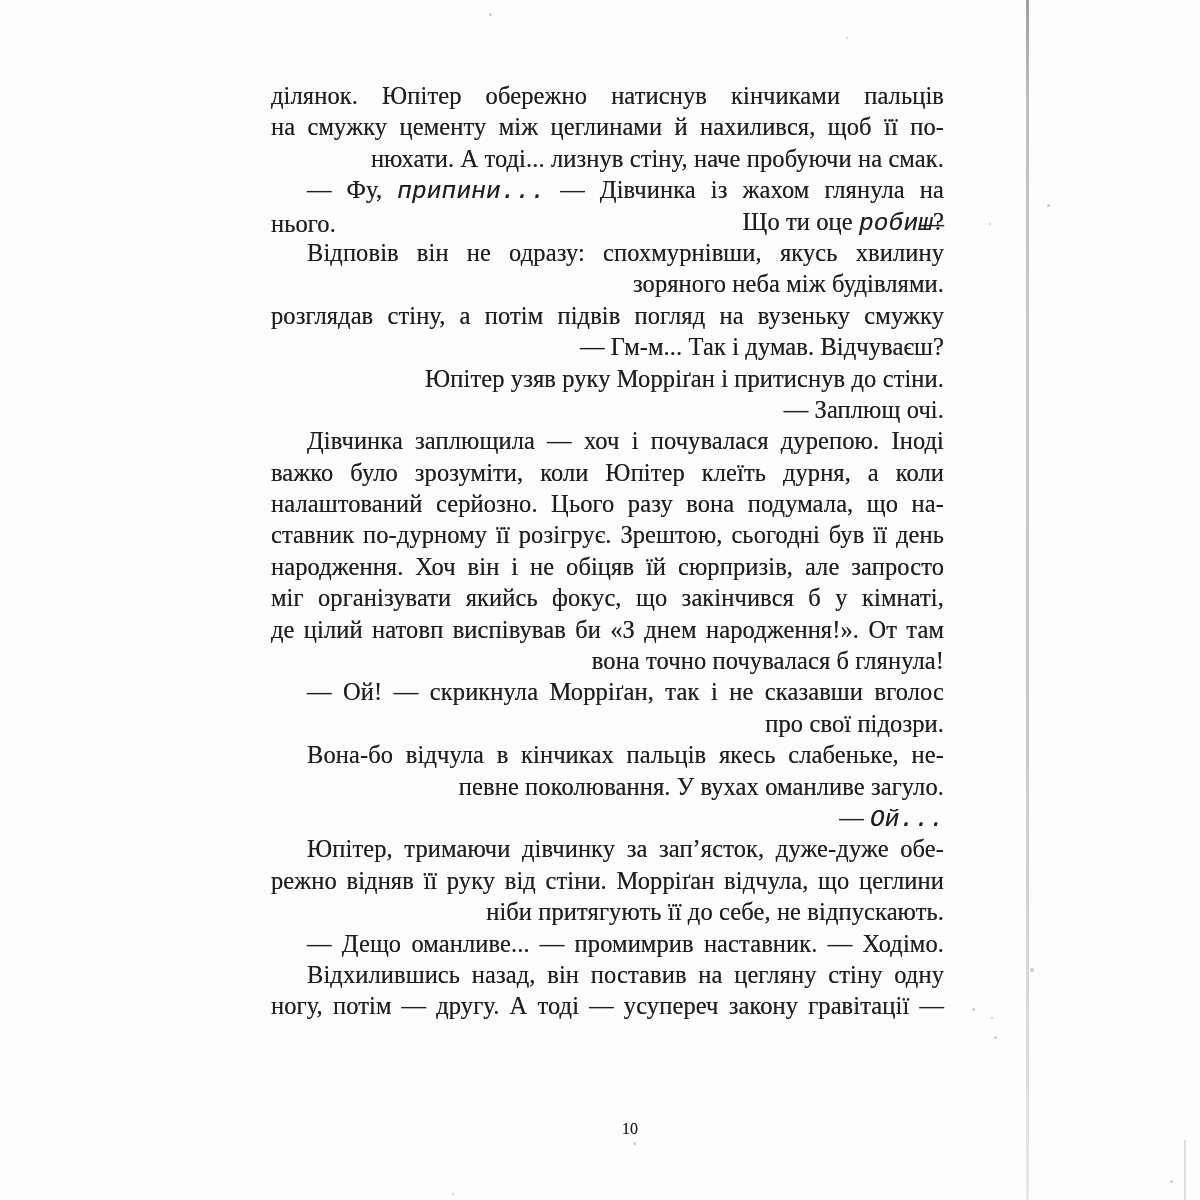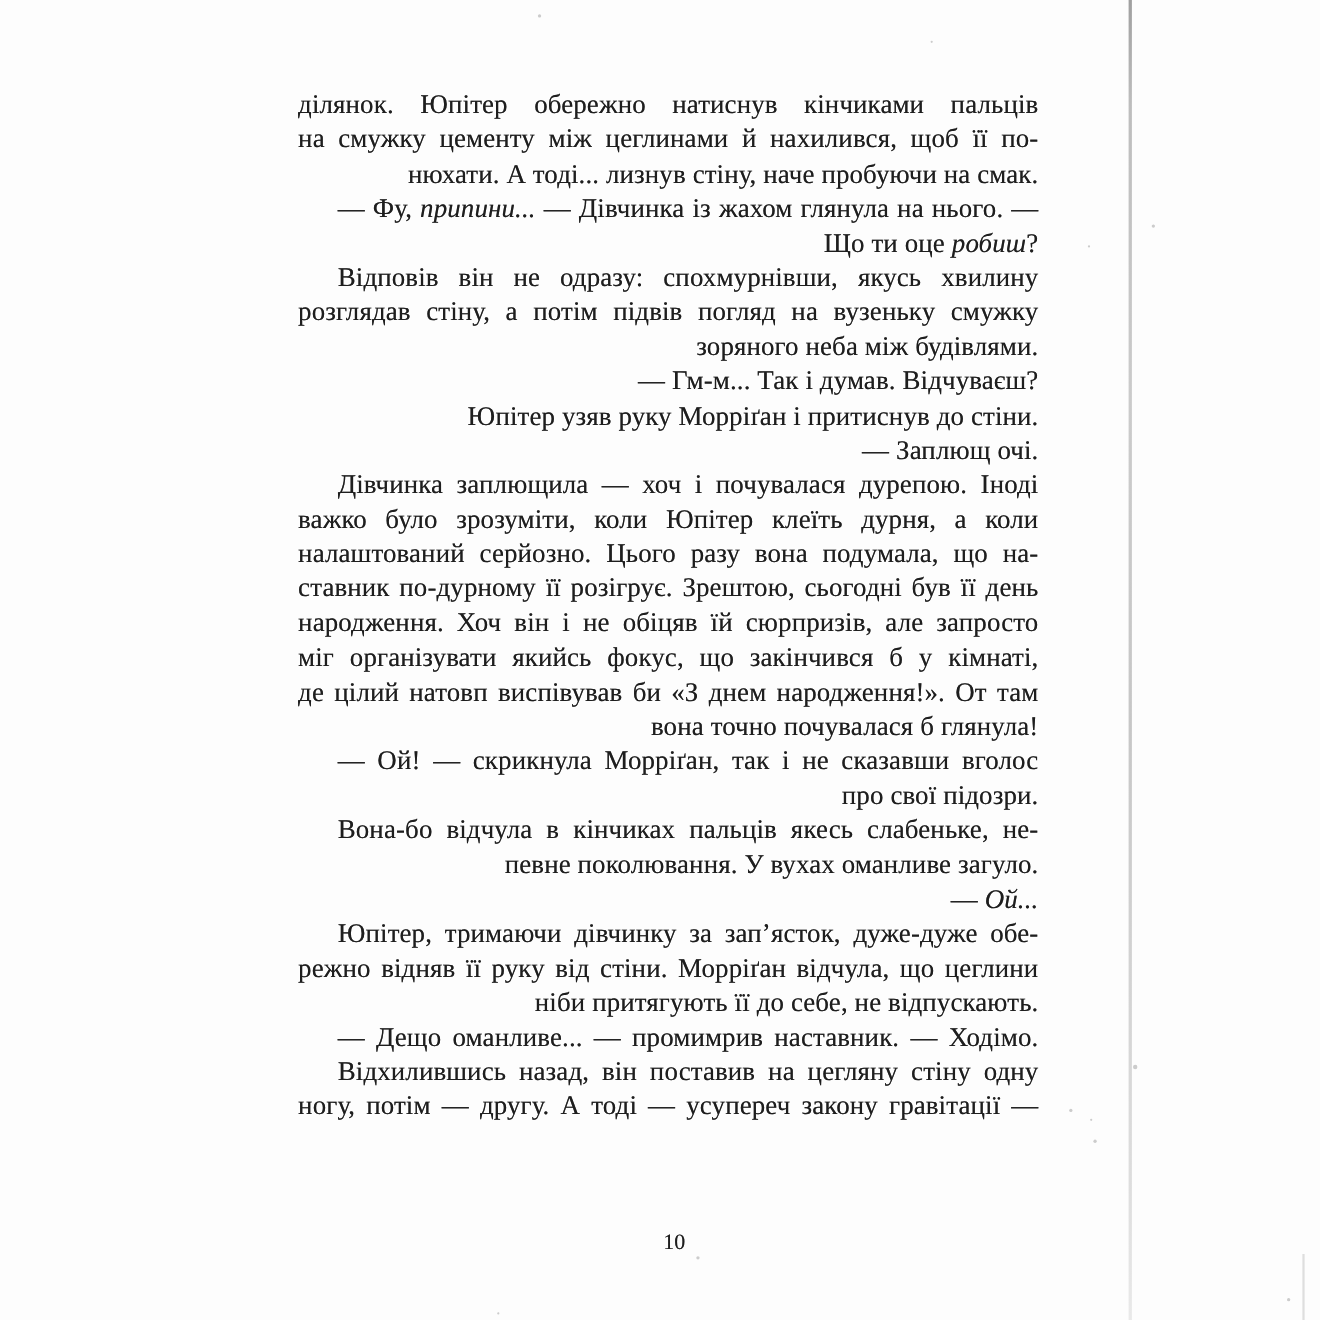--- a/index.html
+++ b/index.html
@@ -25,26 +25,26 @@
     height: 31.4px;
     text-align: right;
     text-shadow: 0 0 0.6px rgba(25,25,25,0.65);
     letter-spacing: 0.1px;
   }
   .line.justify {
     text-align: justify;
     text-align-last: justify;
   }
   .line.indent { text-indent: 36px; }
-  .seg-italic { font-style: italic; }
+  .seg-italic { font-style: italic; font-family: Liberation Mono, monospace; }
   .page-number {
     position: absolute;
-    left: 283px; top: 1114px; width: 660px;
+    left: 300px; top: 1114px; width: 660px;
     text-align: center;
-    font-size: 20px;
+    font-size: 16px;
     line-height: 30px;
     color: var(--ink, #1e1e1e);
     text-shadow: 0 0 0.6px rgba(25,25,25,0.6);
   }
   .scan-edge-line {
     position: absolute;
     left: 1026px; top: 0;
     width: 3px; height: 1200px;
     background: linear-gradient(to bottom,
       #8f8f8f 0%, #b2b2b2 8%, #c2c2c2 30%,
@@ -67,22 +67,22 @@
 <body>
 
 <div class="page">
   <div class="text-block">
       <div class="line justify"><span>ділянок. Юпітер обережно натиснув кінчиками пальців</span></div>
       <div class="line justify"><span>на смужку цементу між цеглинами й нахилився, щоб її по-</span></div>
       <div class="line"><span>нюхати. А тоді... лизнув стіну, наче пробуючи на смак.</span></div>
       <div class="line indent justify"><span>— Фу, </span><span class="seg-italic">припини...</span><span> — Дівчинка із жахом глянула на нього. —</span></div>
       <div class="line"><span>Що ти оце </span><span class="seg-italic">робиш</span><span>?</span></div>
       <div class="line indent justify"><span>Відповів він не одразу: спохмурнівши, якусь хвилину</span></div>
+      <div class="line"><span>зоряного неба між будівлями.</span></div>
       <div class="line justify"><span>розглядав стіну, а потім підвів погляд на вузеньку смужку</span></div>
-      <div class="line"><span>зоряного неба між будівлями.</span></div>
       <div class="line indent"><span>— Гм-м... Так і думав. Відчуваєш?</span></div>
       <div class="line indent"><span>Юпітер узяв руку Морріґан і притиснув до стіни.</span></div>
       <div class="line indent"><span>— Заплющ очі.</span></div>
       <div class="line indent justify"><span>Дівчинка заплющила — хоч і почувалася дурепою. Іноді</span></div>
       <div class="line justify"><span>важко було зрозуміти, коли Юпітер клеїть дурня, а коли</span></div>
       <div class="line justify"><span>налаштований серйозно. Цього разу вона подумала, що на-</span></div>
       <div class="line justify"><span>ставник по-дурному її розігрує. Зрештою, сьогодні був її день</span></div>
       <div class="line justify"><span>народження. Хоч він і не обіцяв їй сюрпризів, але запросто</span></div>
       <div class="line justify"><span>міг організувати якийсь фокус, що закінчився б у кімнаті,</span></div>
       <div class="line justify"><span>де цілий натовп виспівував би «З днем народження!». От там</span></div>

